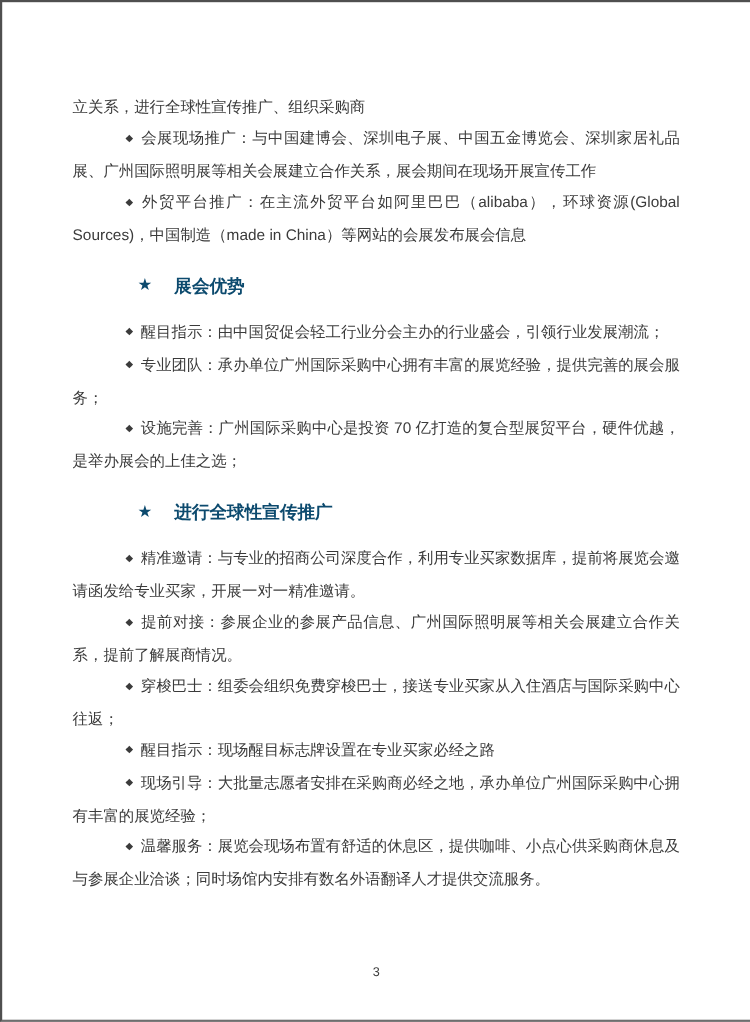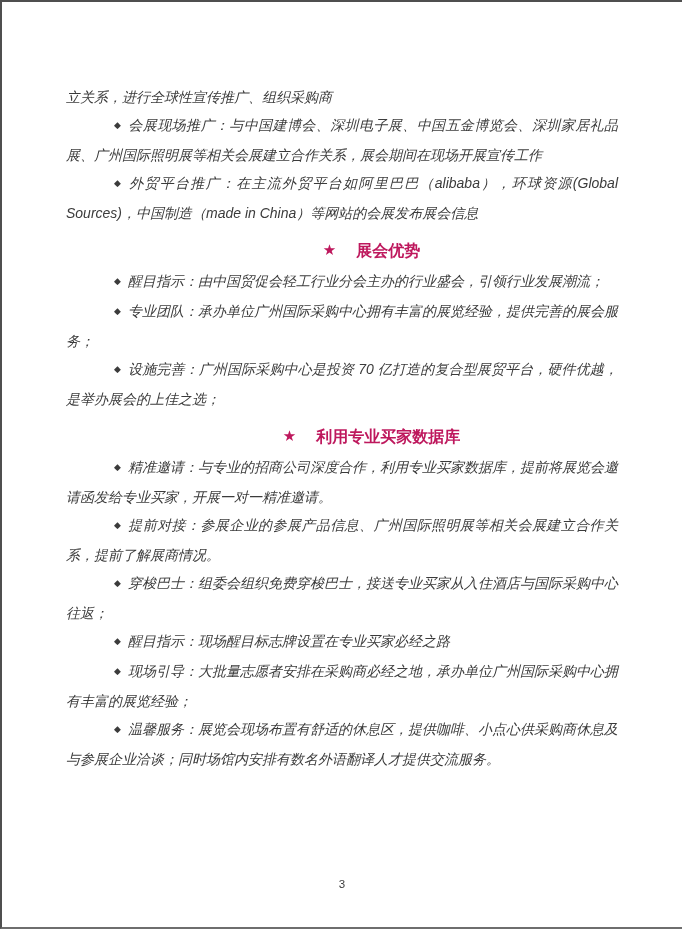--- a/index.html
+++ b/index.html
@@ -28,40 +28,39 @@
     top: 81px;
     left: 64px;
     width: 552px;
     color: #3b3b3b;
     font-size: 14px;
     line-height: 28px;
     text-align: justify;
   }
   .para {
     margin: 0;
-    font-style: italic;
   }
   .bullet {
     text-indent: 48px;
   }
   .marker {
     font-size: 9px;
     margin-right: 7px;
     position: relative;
     top: -2px;
   }
   .heading {
     margin: 12px 0 4px 0;
     padding-left: 59px;
     font-size: 16px;
     font-weight: bold;
-    line-height: 24px;
-    text-align: center;
+    line-height: 44px;
+    text-align: left;
     text-indent: 0;
-    color: #be185d;
+    color: #0c4a6e;
   }
   .star {
     font-weight: normal;
     font-size: 15px;
     margin-right: 20px;
     position: relative;
     top: -1px;
   }
   .footer {
     position: absolute;
@@ -88,21 +87,21 @@
 
     <h2 class="heading"><span class="star">★</span><span>展会优势</span></h2>
 
     <p class="para bullet"><span class="marker">◆</span><span>醒目指示：由中国贸促会轻工行业分会主办的行业盛会，引领行业发展潮流；</span></p>
 
 
     <p class="para bullet"><span class="marker">◆</span><span>专业团队：承办单位广州国际采购中心拥有丰富的展览经验，提供完善的展会服务；</span></p>
 
     <p class="para bullet"><span class="marker">◆</span><span>设施完善：广州国际采购中心是投资 70 亿打造的复合型展贸平台，硬件优越，是举办展会的上佳之选；</span></p>
 
-    <h2 class="heading"><span class="star">★</span><span>利用专业买家数据库</span></h2>
+    <h2 class="heading"><span class="star">★</span><span>进行全球性宣传推广</span></h2>
 
     <p class="para bullet"><span class="marker">◆</span><span>精准邀请：与专业的招商公司深度合作，利用专业买家数据库，提前将展览会邀请函发给专业买家，开展一对一精准邀请。</span></p>
 
     <p class="para bullet"><span class="marker">◆</span><span>提前对接：参展企业的参展产品信息、广州国际照明展等相关会展建立合作关系，提前了解展商情况。</span></p>
 
     <p class="para bullet"><span class="marker">◆</span><span>穿梭巴士：组委会组织免费穿梭巴士，接送专业买家从入住酒店与国际采购中心往返；</span></p>
 
     <p class="para bullet"><span class="marker">◆</span><span>醒目指示：现场醒目标志牌设置在专业买家必经之路</span></p>
 
     <p class="para bullet"><span class="marker">◆</span><span>现场引导：大批量志愿者安排在采购商必经之地，承办单位广州国际采购中心拥有丰富的展览经验；</span></p>

